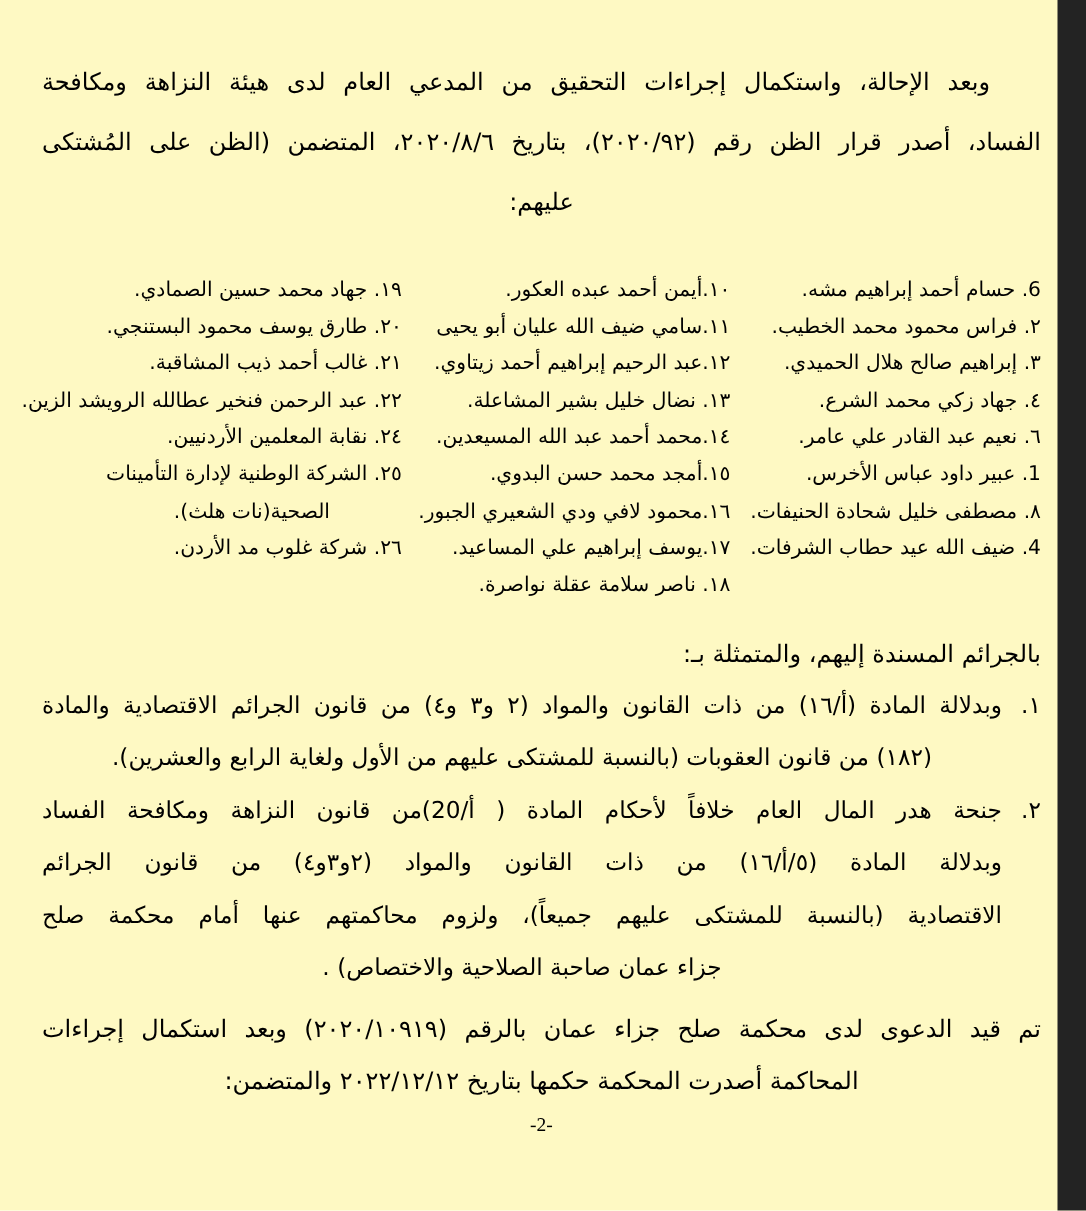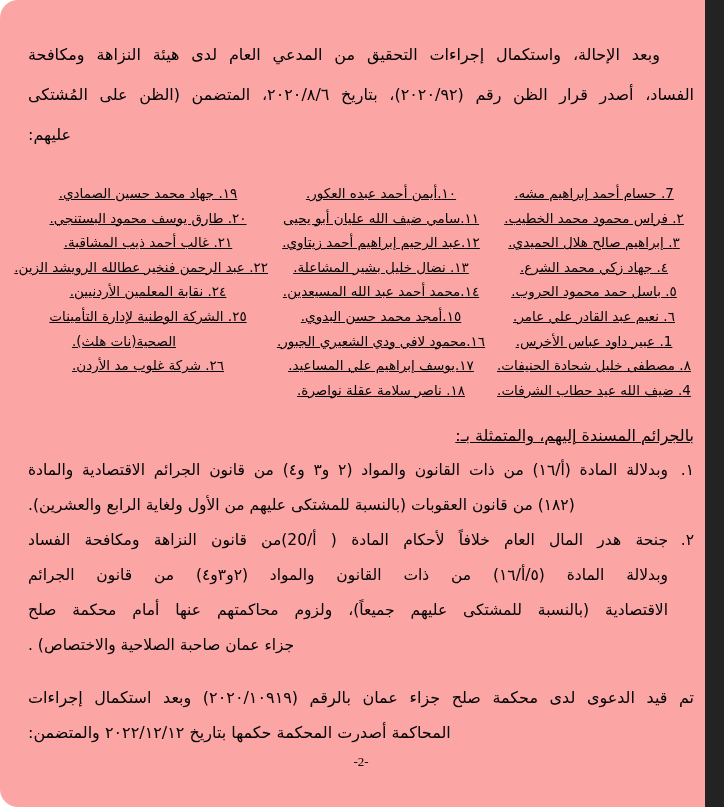--- a/index.html
+++ b/index.html
@@ -1,70 +1,69 @@
 <!DOCTYPE html>
 <html dir="rtl" lang="ar"><head>
 <meta charset="utf-8">
 <style>
   html, body { margin: 0; padding: 0; background: #ffffff; }
   body {
     width: 724px; height: 807px; overflow: hidden; position: relative;
     font-family: "DejaVu Sans", sans-serif;
     color: #000000; direction: rtl;
   }
-  .page { position: relative; width: 724px; height: 807px; background: #fca5a5; border-radius: 18px; }
+  .page { position: relative; width: 724px; height: 807px; background: #fef9c3; }
   .edge-bar { position: absolute; top: 0; right: 0; width: 19px; height: 807px; background: #232323; }
   .content { position: absolute; top: 0; right: 30px; left: 28px; padding-top: 35px; }
 
   
   .intro { font-size: 16px; line-height: 40px; }
   .intro .l0 { text-indent: 34px; }
   .jline { text-align: justify; text-align-last: justify; text-justify: inter-word; }
-  .pline { text-align: left; }
+  .pline { text-align: center; }
 
   
   .defendants { display: flex; justify-content: space-between; margin-top: 26px; font-size: 13.5px; line-height: 24.6px; }
-  .col { list-style: none; margin: 0; padding: 0; text-align: center; text-decoration: underline; }
+  .col { list-style: none; margin: 0; padding: 0; text-align: right; }
   .col1 { width: 200px; }
   .col2 { width: 212px; }
   .col3 { width: 240px; }
   .col li { white-space: nowrap; }
   .col li.wrap { white-space: normal; padding-right: 48px; text-indent: -48px; }
 
   
-  .charges-heading { margin-top: 16px; font-size: 16px; line-height: 35px; text-align: right; text-decoration: underline; }
+  .charges-heading { margin-top: 16px; font-size: 16px; line-height: 35px; text-align: right; }
   .charge { display: flex; font-size: 15.5px; line-height: 35px; }
   .charge .num { width: 26px; flex: 0 0 26px; text-align: right; }
   .charge .body { flex: 1 1 auto; min-width: 0; }
 
   
-  .closing { margin-top: 17px; font-size: 16px; line-height: 35px; }
+  .closing { margin-top: 5px; font-size: 16px; line-height: 35px; }
 
   
   .footer { margin-top: 4px; text-align: center; direction: ltr; font-family: "Liberation Serif", serif; font-size: 13px; }
 </style>
 </head>
 <body>
 
 <div class="page">
   <div class="content">
 
     <div class="intro">
       <div class="l0 jline">وبعد الإحالة، واستكمال إجراءات التحقيق من المدعي العام لدى هيئة النزاهة ومكافحة</div>
       <div class="jline">الفساد، أصدر قرار الظن رقم (٢٠٢٠/٩٢)، بتاريخ ٢٠٢٠/٨/٦، المتضمن (الظن على المُشتكى</div>
       <div class="pline">عليهم:</div>
     </div>
 
     <div class="defendants">
       <ul class="col col1">
-        <li>7. حسام أحمد إبراهيم مشه.</li>
+        <li>6. حسام أحمد إبراهيم مشه.</li>
         <li>٢. فراس محمود محمد الخطيب.</li>
         <li>٣. إبراهيم صالح هلال الحميدي.</li>
         <li>٤. جهاد زكي محمد الشرع.</li>
-        <li>٥. باسل حمد محمود الحروب.</li>
         <li>٦. نعيم عبد القادر علي عامر.</li>
         <li>1. عبير داود عباس الأخرس.</li>
         <li>٨. مصطفى خليل شحادة الحنيفات.</li>
         <li>4. ضيف الله عيد حطاب الشرفات.</li>
       </ul>
       <ul class="col col2">
         <li>١٠.أيمن أحمد عبده العكور.</li>
         <li>١١.سامي ضيف الله عليان أبو يحيى</li>
         <li>١٢.عبد الرحيم إبراهيم أحمد زيتاوي.</li>
         <li>١٣. نضال خليل بشير المشاعلة.</li>

